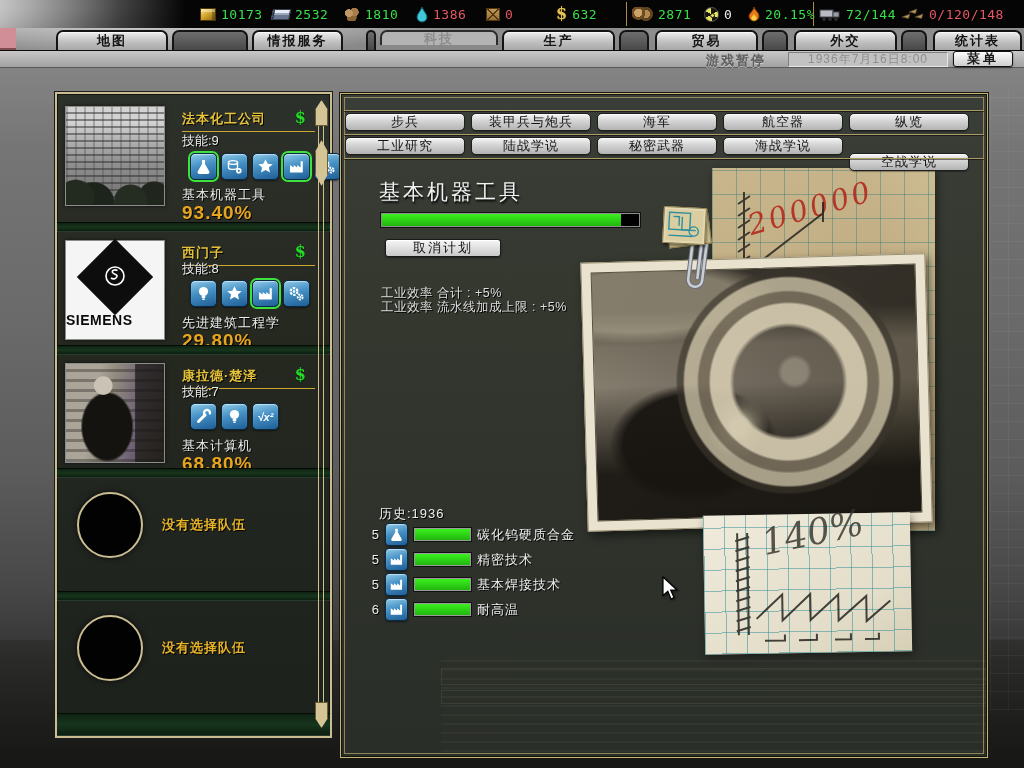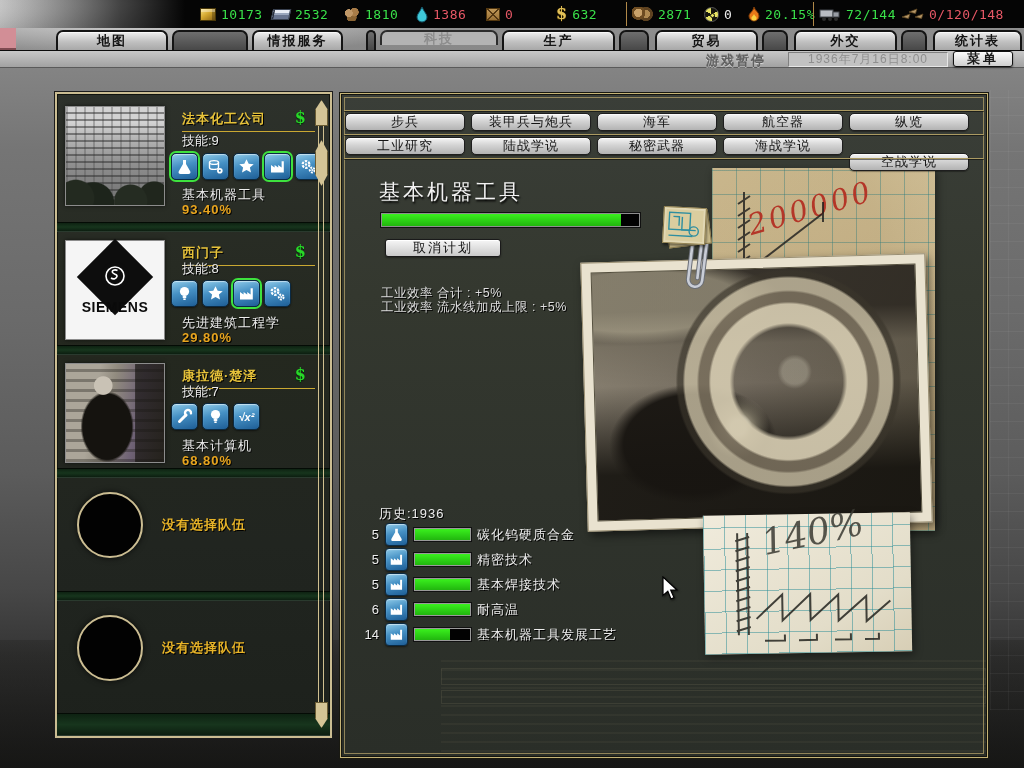--- a/index.html
+++ b/index.html
@@ -79,34 +79,34 @@
 .photo-zuse{background:
  radial-gradient(circle at 38% 22%,#c9c2b5 0 9%,transparent 10%),
  radial-gradient(ellipse 36px 48px at 42% 64%,#15130f 0 68%,transparent 74%),
  linear-gradient(90deg,transparent 0 70%,rgba(22,20,16,.7) 71%),
  repeating-linear-gradient(0deg,rgba(30,28,24,.35) 0 3px,transparent 3px 10px),
  linear-gradient(100deg,#aba599 0 30%,#918b7f 45%,#6e6175 70%,#49443a 100%)}
 .photo-siemens{background:#f5f5f5}
 .diamond{position:absolute;left:50%;top:9px;width:54px;height:54px;transform:translateX(-50%) rotate(45deg);background:#0d0d0d}
 .dring{position:absolute;left:50%;top:21px;width:28px;height:28px;transform:translateX(-50%);border-radius:50%;
  background:#0d0d0d;display:flex;align-items:center;justify-content:center}
-.slogo{position:absolute;left:0;width:100%;bottom:24px;text-align:center;font-weight:bold;font-size:14px;
+.slogo{position:absolute;left:0;width:100%;bottom:11px;font-weight:bold;font-size:14px;
  letter-spacing:.5px;color:#0a0a0a}
 .tname{position:absolute;left:125px;top:12px;width:133px;color:#e6c23a;font-size:13px;font-weight:bold;
  letter-spacing:1px;border-bottom:1px solid #caa832;padding-bottom:3px;text-shadow:1px 1px 0 #000}
 .tskill{position:absolute;left:125px;top:34px;color:#ededed;font-size:13px;text-shadow:1px 1px 0 #000}
-.specs{position:absolute;left:114px;top:55px;display:flex;gap:4px}
+.specs{position:absolute;left:133px;top:55px;display:flex;gap:4px}
 .spec{width:27px;height:27px;border-radius:5px;border:1px solid #0a2a44;
  background:linear-gradient(165deg,#8ecae8 0%,#4590c4 45%,#1e5e96 100%);
  box-shadow:inset 0 1px 1px rgba(255,255,255,.55),0 1px 2px rgba(0,0,0,.5);
  display:flex;align-items:center;justify-content:center;position:relative}
 .spec.hl{box-shadow:0 0 0 2px #3ee23e,inset 0 1px 1px rgba(255,255,255,.55)}
 .mathg{color:#fff;font-size:11px;font-weight:bold;font-style:italic}
 .ttech{position:absolute;left:125px;top:88px;color:#ededed;font-size:13px;letter-spacing:1px;text-shadow:1px 1px 0 #000}
-.tpct{position:absolute;left:125px;top:104px;color:#e8a51e;font-size:13px;font-weight:bold;letter-spacing:1px;text-shadow:1px 1px 0 #000}
+.tpct{position:absolute;left:125px;top:104px;color:#e8a51e;font-size:19px;font-weight:bold;letter-spacing:1px;text-shadow:1px 1px 0 #000}
 .money{position:absolute;right:10px;top:10px;color:#28d828;font-weight:bold;font-size:16px;
  font-family:"DejaVu Serif",serif;text-shadow:0 1px 1px #032a08}
 .ecircle{position:absolute;left:20px;top:14px;width:66px;height:66px;border-radius:50%;background:#020202;
  border:2px solid #cbbd92;box-shadow:0 0 6px rgba(0,0,0,.7)}
 .elabel{position:absolute;left:105px;top:38px;color:#e8b428;font-size:13px;font-weight:bold;letter-spacing:1px;text-shadow:1px 1px 0 #000}
 
 .sbar{position:absolute;right:2px;top:4px;width:13px;height:634px}
 .strack{position:absolute;left:3px;top:28px;width:6px;height:580px;border-left:1px solid #d0c090;border-right:1px solid #d0c090}
 .sb-up,.sb-down,.sb-slider{position:absolute;left:0;width:13px;background:#d4c496;box-shadow:inset 0 0 0 1px #6a5c34}
 .sb-up{top:2px;height:26px;clip-path:polygon(50% 0,100% 38%,100% 100%,0 100%,0 38%)}
@@ -530,30 +530,18 @@
       <span class="cicon">
           <svg width="15" height="15" viewBox="0 0 17 17">
             <path d="M2 14.5V7l3.6 2.6V7l3.6 2.6V7l3.4 2.5V3.2h2.2V14.5z" fill="#fff"></path>
           </svg>
         </span>
       <span class="cbar">
           <span class="fill" style="display: block; width: 100%;"></span>
         </span>
       <span class="cname">耐高温</span>
     </div>
-    <div class="crow" style="top:529px">
-      <span class="cnum">14</span>
-      <span class="cicon">
-          <svg width="15" height="15" viewBox="0 0 17 17">
-            <path d="M2 14.5V7l3.6 2.6V7l3.6 2.6V7l3.4 2.5V3.2h2.2V14.5z" fill="#fff"></path>
-          </svg>
-        </span>
-      <span class="cbar">
-          <span class="fill" style="display: block; width: 64%;"></span>
-        </span>
-      <span class="cname">基本机器工具发展工艺</span>
-    </div>
   </div>
 
   <svg class="cursor" width="17" height="25" viewBox="0 0 17 25">
     <path d="M1 1 L1 19.5 L5.8 15.2 L9 23 L12 21.6 L8.7 14 L15 14 Z" fill="#fff" stroke="#000" stroke-width="1.2"></path>
   </svg>
 </div>
 
 </body></html>

